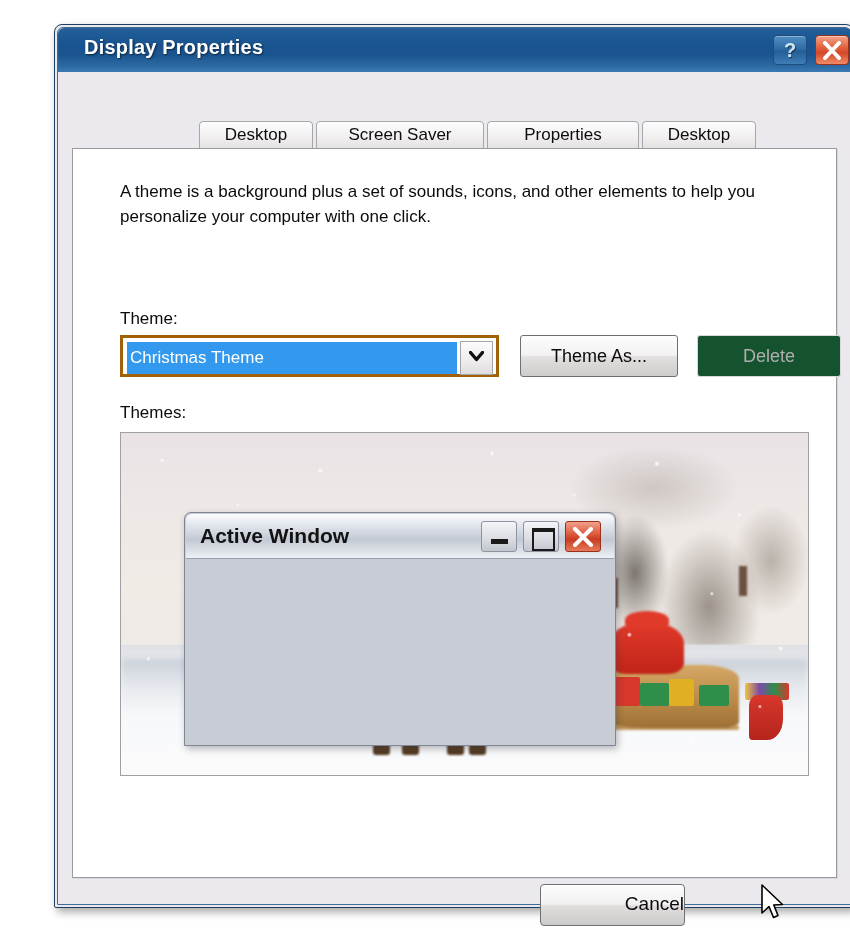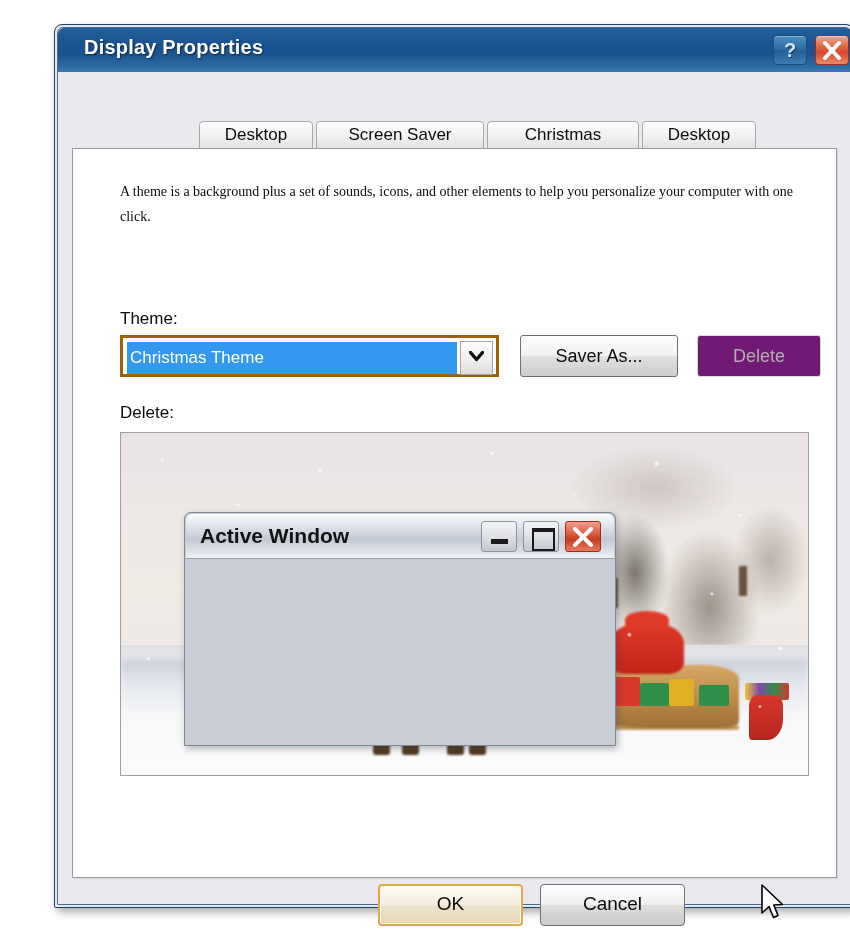--- a/index.html
+++ b/index.html
@@ -96,21 +96,21 @@
   
   #tabpage{
     position:absolute;left:14px;top:76px;width:765px;height:730px;
     background:#ffffff;
     border:1px solid #9b9b9f;
     box-sizing:border-box;
     box-shadow:1px 1px 0 rgba(0,0,0,.08);
   }
   #desc{
     position:absolute;left:47px;top:30px;width:700px;
-    font-size:14px;color:#0b0b0b;line-height:25px;font-family:Liberation Serif, serif;
+    font-size:17px;color:#0b0b0b;line-height:25px;
   }
   #theme-label{
     position:absolute;left:47px;top:160px;font-size:17px;color:#0b0b0b;
   }
 
   
   #theme-combo{
     position:absolute;left:47px;top:186px;width:379px;height:42px;
     background:#ffffff;
     border:3px solid #a16207;
@@ -138,22 +138,22 @@
     cursor:default;white-space:nowrap;
   }
   #save-as-button{
     left:447px;width:158px;
     background:linear-gradient(180deg,#fdfdfd 0%,#f3f1f1 48%,#e2dfdf 52%,#cfcccc 100%);
     border:1px solid #6f6f73;
     color:#0b0b0b;line-height:40px;
     box-shadow:inset 0 1px 0 #ffffff;
   }
   #delete-button{
-    left:624px;width:124px;
-    background:#701a75;
+    left:624px;width:144px;
+    background:#14532d;
     border:1px solid #dad8d8;
     color:#b0aeae;line-height:40px;
   }
 
   #sample-label{
     position:absolute;left:47px;top:254px;font-size:17px;color:#0b0b0b;
   }
 
   
   #sample-frame{
@@ -359,20 +359,21 @@
   .abtn{
     position:absolute;top:812px;height:42px;width:145px;
     border-radius:4px;box-sizing:border-box;
     font-size:19px;color:#0b0b0b;text-align:center;line-height:38px;
     cursor:default;white-space:nowrap;
   }
   .abtn.plain{
     background:linear-gradient(180deg,#fdfdfd 0%,#f2f0f0 48%,#e0dddd 52%,#cdcaca 100%);
     border:1px solid #6f7074;
     box-shadow:inset 0 1px 0 #ffffff;
+    text-align:right;
   }
   .abtn.default{
     background:linear-gradient(180deg,#fdfaf2 0%,#f6efe0 48%,#efe4cc 52%,#e6d7b4 100%);
     border:2px solid #e0ab46;
     line-height:36px;
     box-shadow:inset 0 0 0 1px #fffdf6;
   }
   #ok-button{left:320px;}
   #cancel-button{left:482px;}
   #apply-button{left:644px;}
@@ -401,43 +402,43 @@
         <path d="M3 2 L17 17 M17 2 L3 17" stroke="#ffffff" stroke-width="4" stroke-linecap="round" fill="none"></path>
       </svg>
     </div>
   </div>
 
   <div id="body">
 
     <div id="tabstrip">
       <div class="tab" style="left:127px;width:114px;">Desktop</div>
       <div class="tab" style="left:244px;width:168px;">Screen Saver</div>
-      <div class="tab" style="left:415px;width:152px;">Christmas</div>
+      <div class="tab" style="left:415px;width:152px;">Properties</div>
       <div class="tab" style="left:570px;width:114px;">Desktop</div>
     </div>
 
     <div id="tabpage">
 
       <div id="desc">A theme is a background plus a set of sounds, icons, and other elements to help you personalize your computer with one click.</div>
 
       <div id="theme-label">Theme:</div>
 
       <div id="theme-combo">
         <div id="theme-combo-value">Christmas Theme</div>
         <div id="theme-combo-arrow">
           <svg width="15" height="11" viewBox="0 0 15 11">
             <path d="M1.5 1.5 L7.5 8.5 L13.5 1.5" stroke="#111" stroke-width="3.4" fill="none" stroke-linecap="round" stroke-linejoin="round"></path>
           </svg>
         </div>
       </div>
 
-      <div class="pbtn" id="save-as-button">Saver As...</div>
+      <div class="pbtn" id="save-as-button">Theme As...</div>
       <div class="pbtn" id="delete-button">Delete</div>
 
-      <div id="sample-label">Delete:</div>
+      <div id="sample-label">Themes:</div>
 
       <div id="sample-frame">
 
         <div id="wallpaper">
           <div class="wp-layer" id="sky"></div>
           <div class="wp-layer" id="treeline"></div>
           <div class="wp-layer" id="ground"></div>
           <div class="wp-layer" id="ground-shadow"></div>
 
           <div id="scene">
@@ -484,21 +485,20 @@
                 <path d="M3 2 L19 18 M19 2 L3 18" stroke="#ffffff" stroke-width="4" stroke-linecap="round" fill="none"></path>
               </svg>
             </div>
           </div>
 
         </div>
 
       </div>
     </div>
 
-    <div class="abtn default" id="ok-button">OK</div>
     <div class="abtn plain" id="cancel-button">Cancel</div>
 
   </div>
 </div>
 
 <svg id="mouse-cursor" viewBox="0 0 26 38">
   <path d="M2 1 L2 29 L9 22.5 L13.5 33.5 L18 31.5 L13.8 21 L22.5 20.5 Z" fill="#ffffff" stroke="#000000" stroke-width="1.6" stroke-linejoin="round"></path>
 </svg>
 
 </body></html>

